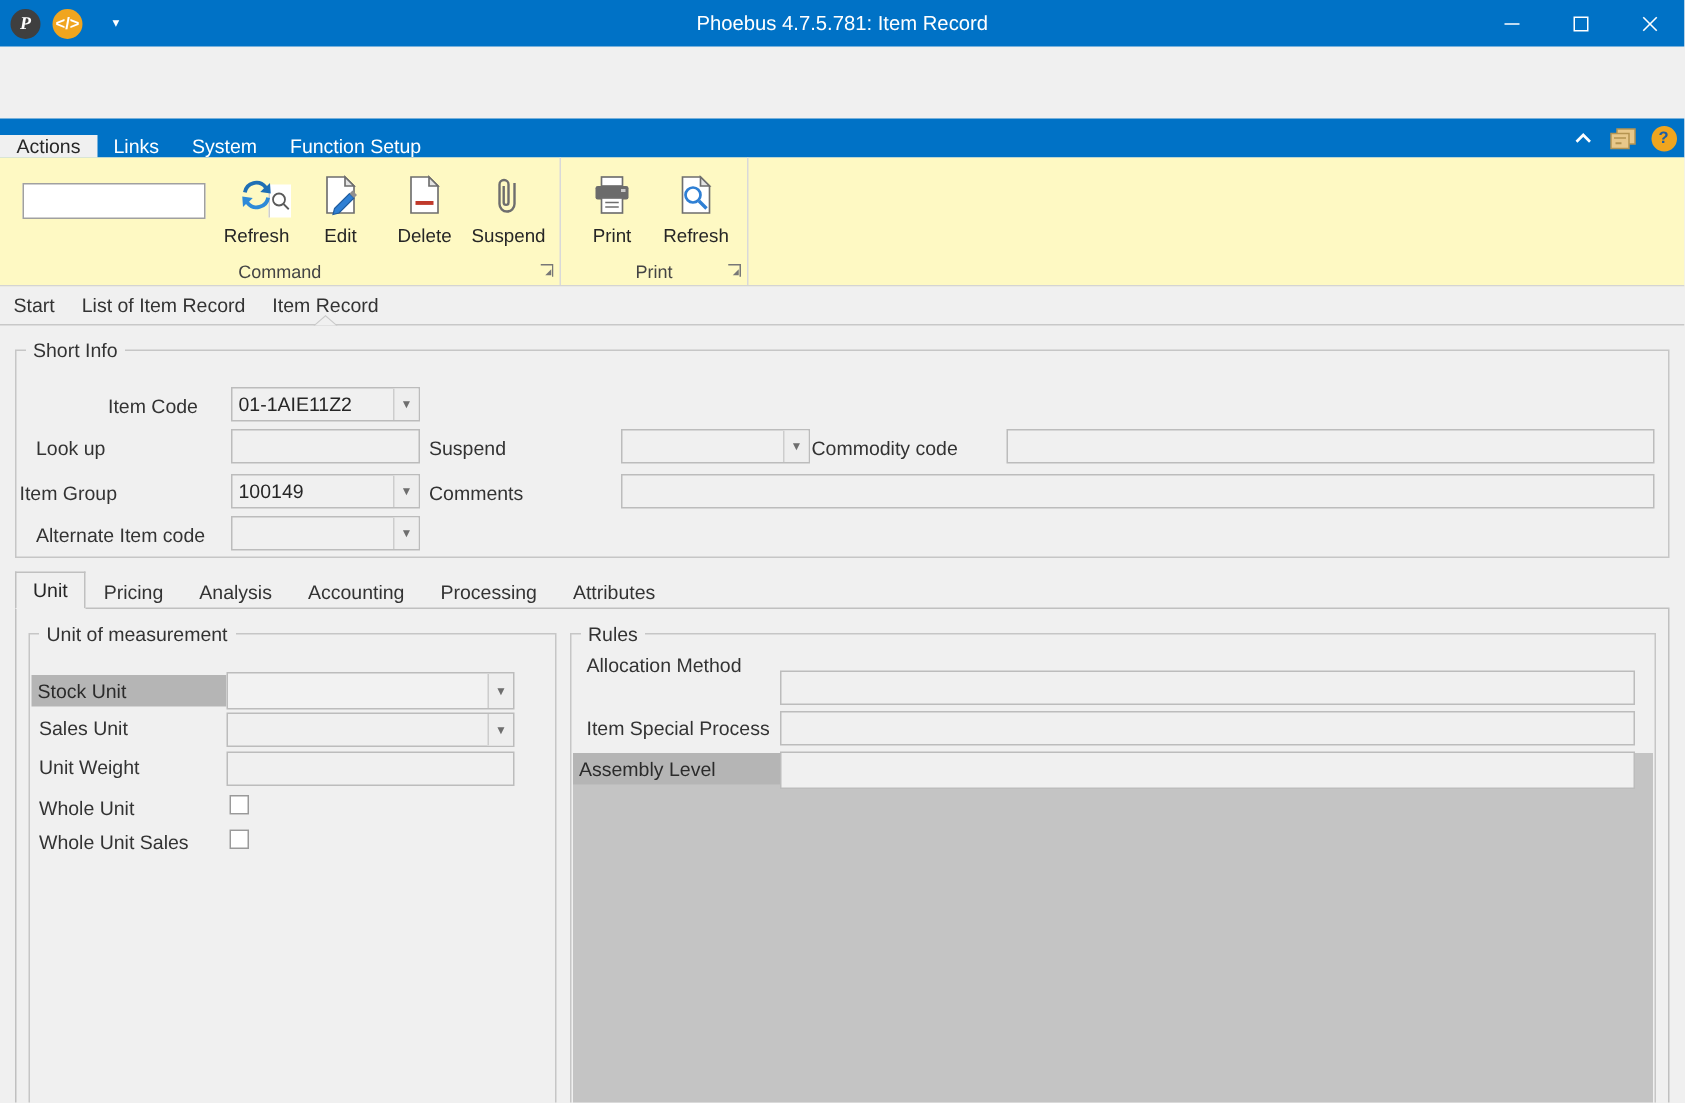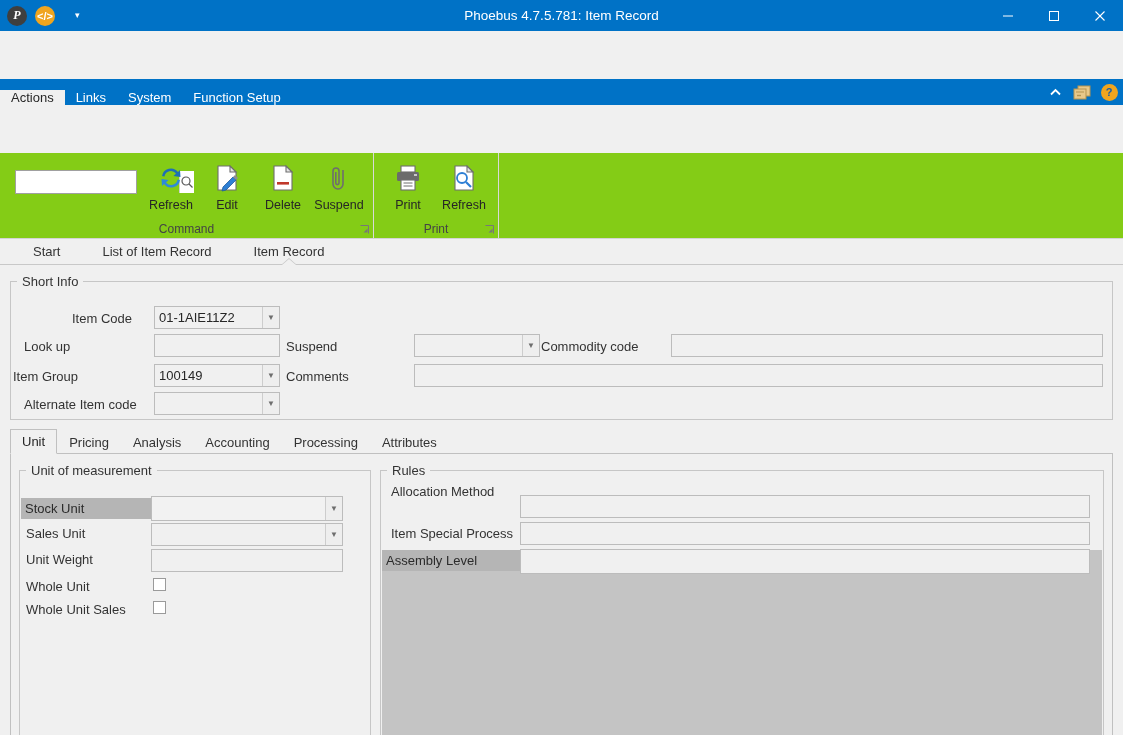--- a/index.html
+++ b/index.html
@@ -64,25 +64,24 @@
   .help-circle {
     width: 17px; height: 17px; border-radius: 50%;
     background: #f0a51e; color: #1b5ea6;
     display: flex; align-items: center; justify-content: center;
     font-size: 11px; font-weight: bold;
   }
 
   
   .ribbon {
     height: 86px;
-    background: #84cc16;
+    background: #fef9c3;
     border-bottom: 1px solid #d4d4d4;
     display: flex;
     position: relative;
-    margin-top: 48px;
   }
   .ribbon-group {
     display: flex; flex-direction: column;
     position: relative;
     border-right: 1px solid #d9d9d9;
   }
   .rg-body { flex: 1; display: flex; align-items: flex-start; padding: 4px 6px 0 6px; }
   .rg-footer {
     height: 18px; display: flex; align-items: center; justify-content: center;
     font-size: 12px; color: #444; position: relative;
@@ -114,21 +113,20 @@
   
   .crumbbar {
     height: 26px; background: #f0f0f0;
     display: flex; align-items: flex-end;
     border-bottom: 1px solid #c8c8c8;
     position: relative;
   }
   .crumb {
     padding: 0 9px 5px 9px; font-size: 13px; color: #333;
     position: relative;
-    margin-left: 24px;
   }
   .crumb.active::after {
     content: ""; position: absolute;
     left: 50%; bottom: -1px; transform: translateX(-50%);
     width: 0; height: 0;
     border-left: 7px solid transparent;
     border-right: 7px solid transparent;
     border-bottom: 6px solid #f0f0f0;
   }
   .crumb.active::before {

